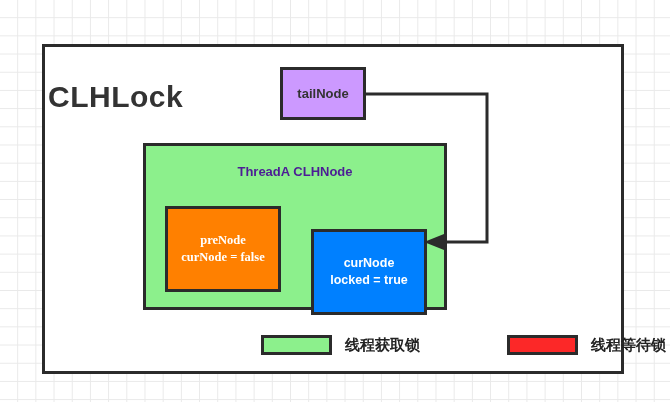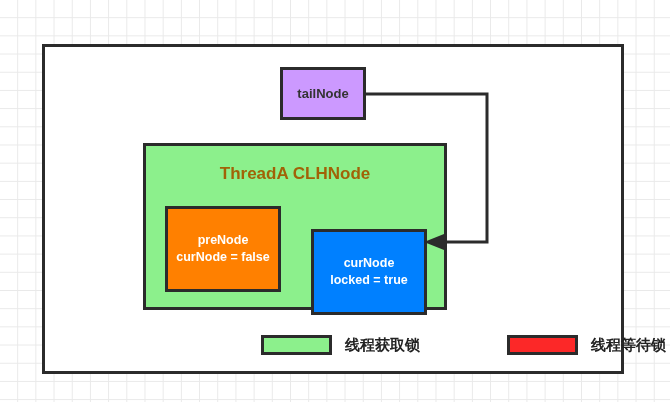--- a/index.html
+++ b/index.html
@@ -81,23 +81,23 @@
     box-sizing: border-box;
     background: #8cf08c;
     border: 3px solid #2b2b2b;
   }
   #thread-label {
     position: absolute;
     top: 18px;
     left: 0;
     width: 100%;
     text-align: center;
-    font-size: 17px;
-    font-weight: bold;
-    color: #a16207;
+    font-size: 13px;
+    font-weight: bold;
+    color: #4c1d95;
   }
 
   
   .node-box {
     position: absolute;
     box-sizing: border-box;
     border: 3px solid #2b2b2b;
     display: flex;
     flex-direction: column;
     align-items: center;
@@ -109,20 +109,21 @@
     font-weight: bold;
     color: #ffffff;
     white-space: nowrap;
   }
   #pre-node {
     left: 19px;
     top: 60px;
     width: 116px;
     height: 86px;
     background: #ff8000;
+    font-family: Liberation Serif, serif;
   }
   #cur-node {
     left: 165px;
     top: 59px;
     width: 116px;
     height: 86px;
     background: #0080ff;
     margin-top: 24px;
   }
 
@@ -166,20 +167,21 @@
   }
   #legend-gap { width: 48px; }
 </style>
 </head>
 <body>
 
 <div id="canvas">
 
   <div id="outer-frame"></div>
 
+  <div id="title">CLHLock</div>
 
   <div id="tail-node">
     <span class="lbl">tailNode</span>
   </div>
 
   <div id="thread-container">
     <div id="thread-label">ThreadA CLHNode</div>
 
     <div class="node-box" id="pre-node">
       <span class="line">preNode</span>

